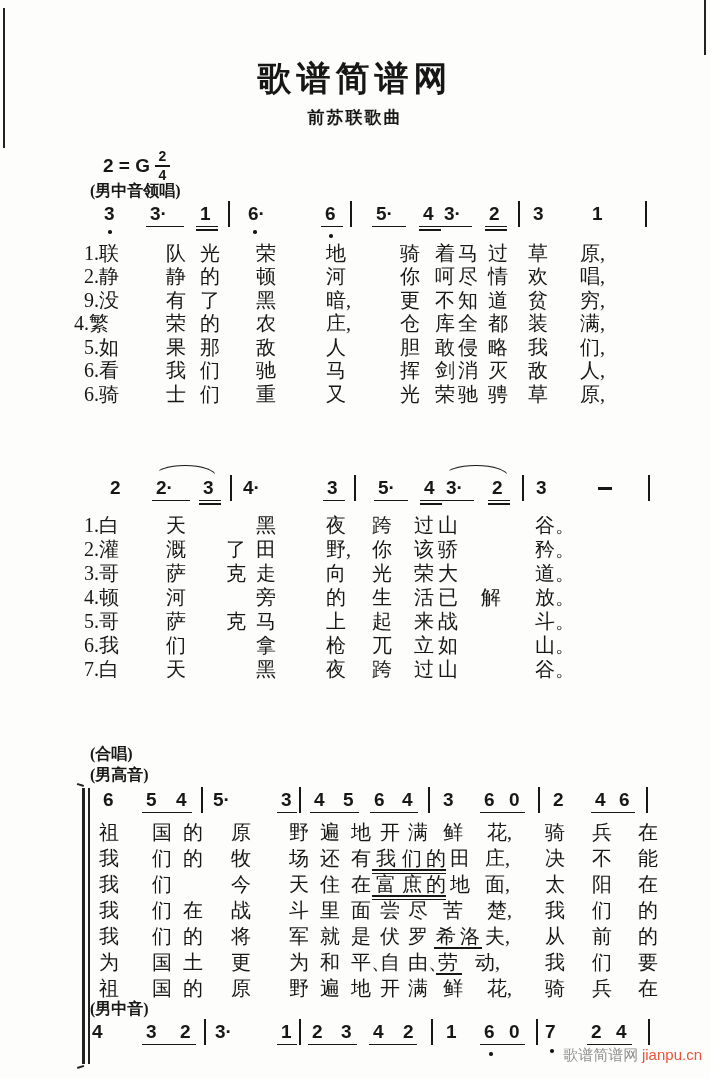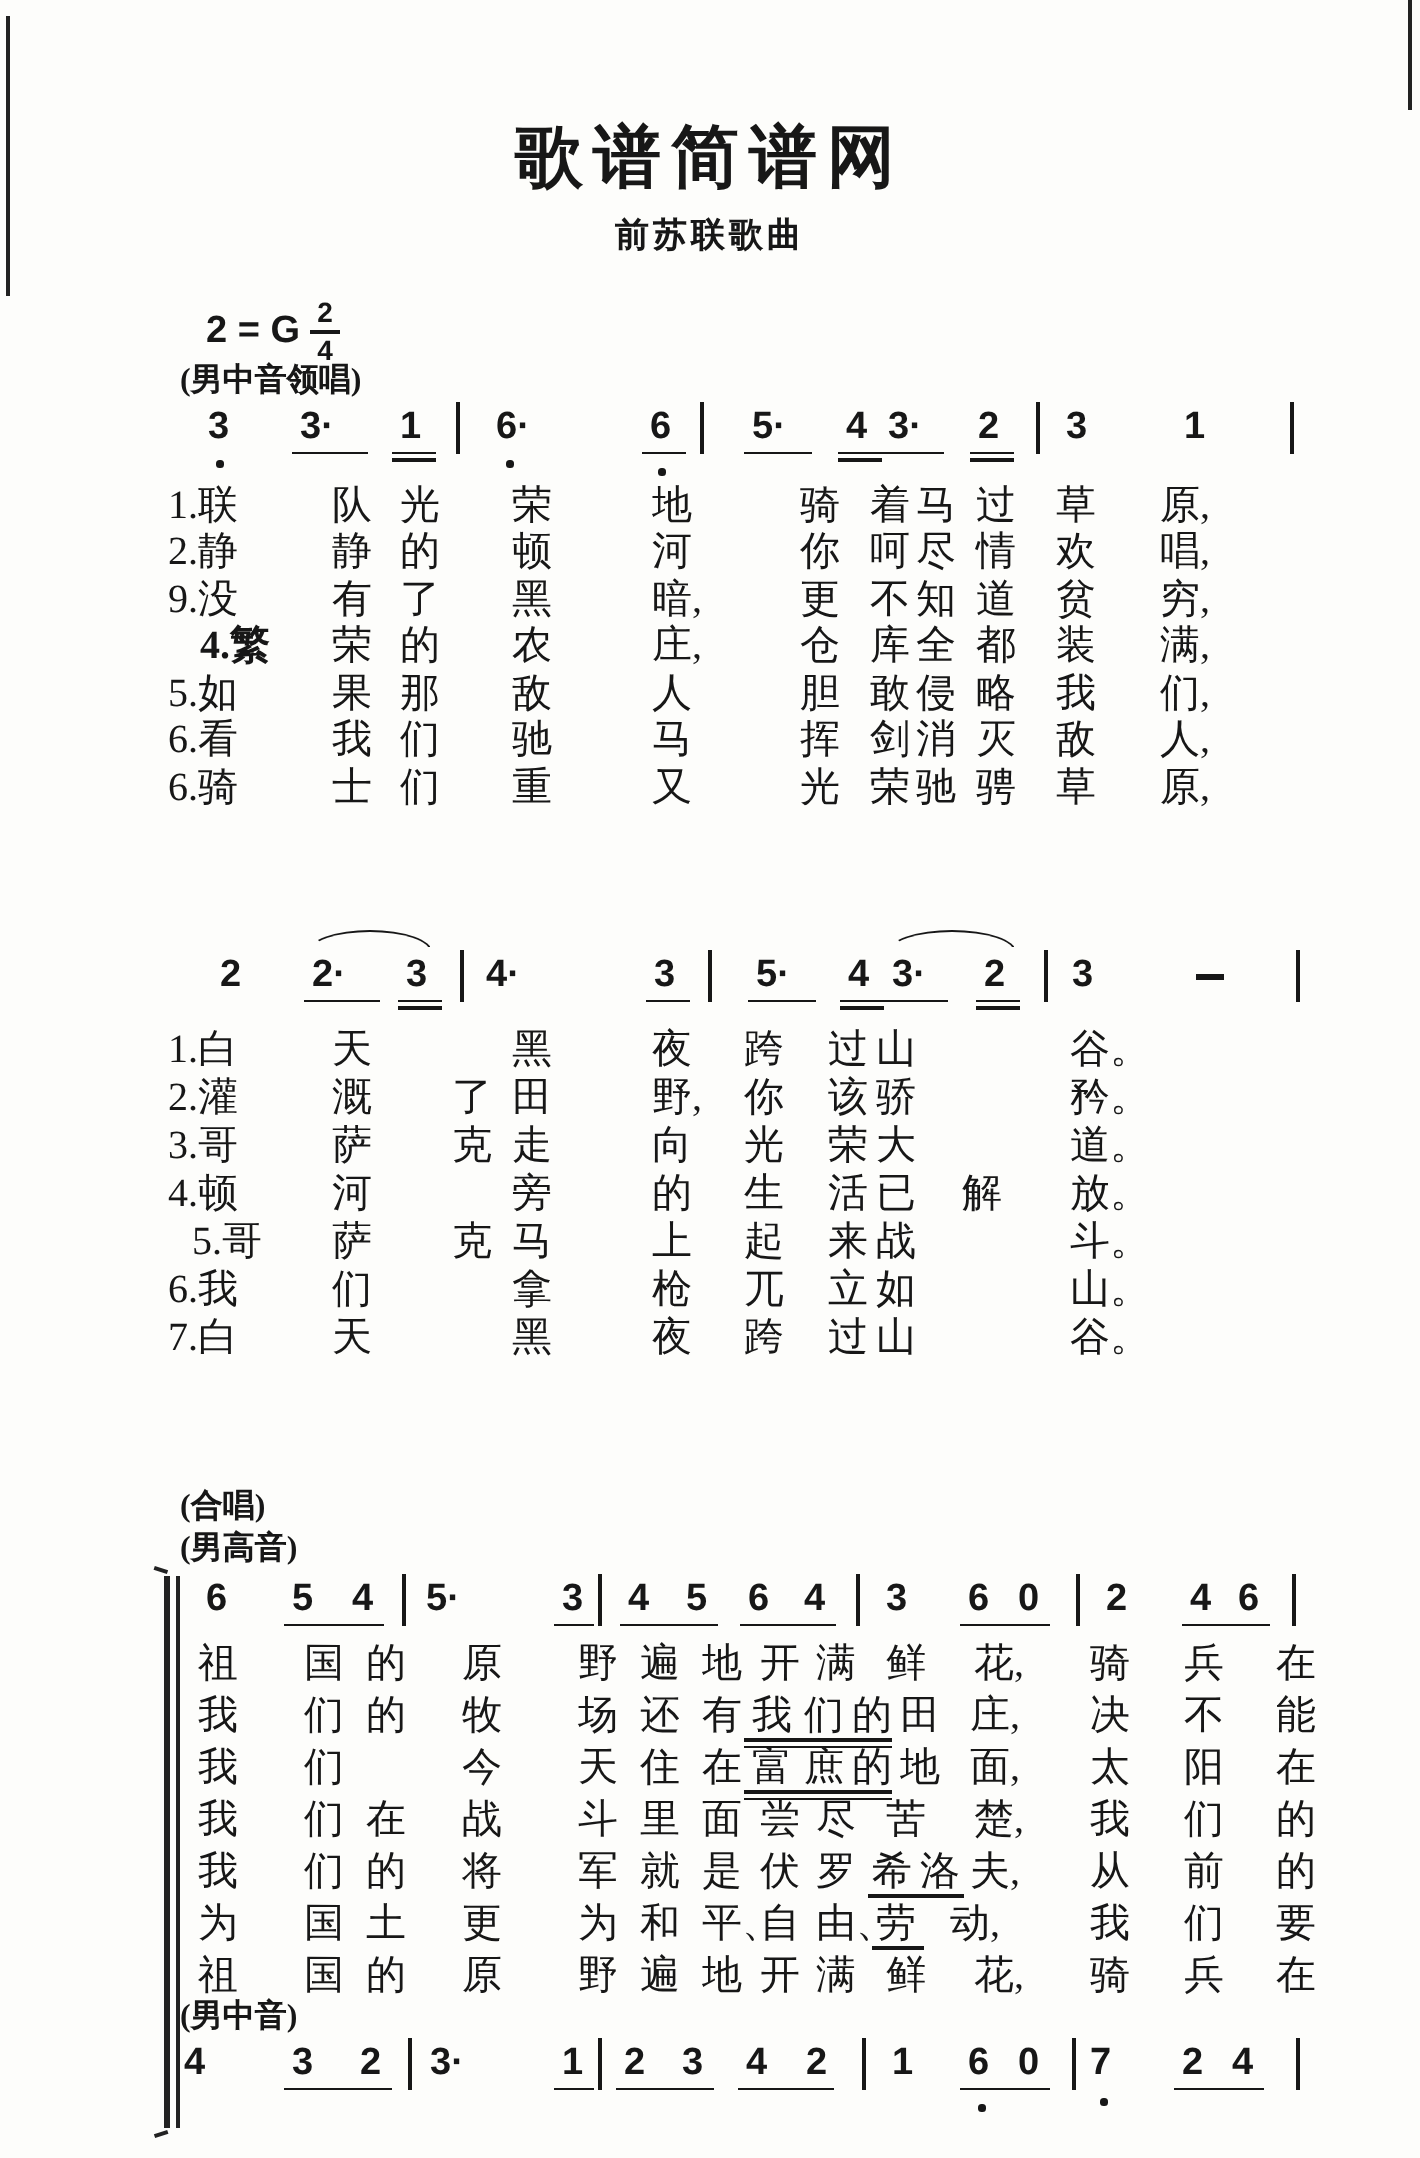--- a/index.html
+++ b/index.html
@@ -119,21 +119,21 @@
       <div class="syl" style="left: 166px; top: 290px;">有</div>
       <div class="syl" style="left: 200px; top: 290px;">了</div>
       <div class="syl" style="left: 256px; top: 290px;">黑</div>
       <div class="syl" style="left: 326px; top: 290px;">暗,</div>
       <div class="syl" style="left: 400px; top: 290px;">更</div>
       <div class="syl" style="left: 435px; top: 290px;">不</div>
       <div class="syl" style="left: 458px; top: 290px;">知</div>
       <div class="syl" style="left: 488px; top: 290px;">道</div>
       <div class="syl" style="left: 528px; top: 290px;">贫</div>
       <div class="syl" style="left: 580px; top: 290px;">穷,</div>
-      <div class="syl" style="left: 100px; top: 313px; font-weight: bold;">4.繁</div>
+      <div class="syl" style="left: 74px; top: 313px;">4.繁</div>
       <div class="syl" style="left: 166px; top: 313px;">荣</div>
       <div class="syl" style="left: 200px; top: 313px;">的</div>
       <div class="syl" style="left: 256px; top: 313px;">农</div>
       <div class="syl" style="left: 326px; top: 313px;">庄,</div>
       <div class="syl" style="left: 400px; top: 313px;">仓</div>
       <div class="syl" style="left: 435px; top: 313px;">库</div>
       <div class="syl" style="left: 458px; top: 313px;">全</div>
       <div class="syl" style="left: 488px; top: 313px;">都</div>
       <div class="syl" style="left: 528px; top: 313px;">装</div>
       <div class="syl" style="left: 580px; top: 313px;">满,</div>
@@ -225,21 +225,21 @@
       <div class="syl" style="left: 535px; top: 563px;">道。</div>
       <div class="syl" style="left: 84px; top: 587px;">4.顿</div>
       <div class="syl" style="left: 166px; top: 587px;">河</div>
       <div class="syl" style="left: 256px; top: 587px;">旁</div>
       <div class="syl" style="left: 326px; top: 587px;">的</div>
       <div class="syl" style="left: 372px; top: 587px;">生</div>
       <div class="syl" style="left: 414px; top: 587px;">活</div>
       <div class="syl" style="left: 438px; top: 587px;">已</div>
       <div class="syl" style="left: 481px; top: 587px;">解</div>
       <div class="syl" style="left: 535px; top: 587px;">放。</div>
-      <div class="syl" style="left: 96px; top: 611px;">5.哥</div>
+      <div class="syl" style="left: 84px; top: 611px;">5.哥</div>
       <div class="syl" style="left: 166px; top: 611px;">萨</div>
       <div class="syl" style="left: 226px; top: 611px;">克</div>
       <div class="syl" style="left: 256px; top: 611px;">马</div>
       <div class="syl" style="left: 326px; top: 611px;">上</div>
       <div class="syl" style="left: 372px; top: 611px;">起</div>
       <div class="syl" style="left: 414px; top: 611px;">来</div>
       <div class="syl" style="left: 438px; top: 611px;">战</div>
       <div class="syl" style="left: 535px; top: 611px;">斗。</div>
       <div class="syl" style="left: 84px; top: 635px;">6.我</div>
       <div class="syl" style="left: 166px; top: 635px;">们</div>
@@ -421,13 +421,16 @@
       <div class="dot" style="left: 550px; top: 1049px;"></div>
       <div class="lbl" style="left: 90px; top: 1001px;">(男中音)</div>
       <div class="vline" style="left: 82px; top: 788px; width: 2.5px; height: 276px;"></div>
       <div class="vline" style="left: 88px; top: 788px; width: 1.5px; height: 276px;"></div>
       <div class="vline" style="left: 77px; top: 784px; width: 7px; height: 1.5px; transform: rotate(18deg);"></div>
       <div class="vline" style="left: 77px; top: 1066px; width: 7px; height: 1.5px; transform: rotate(-18deg);"></div>
       <div class="vline" style="left: 3px; top: 8px; width: 1.5px; height: 140px;"></div>
       <div class="vline" style="left: 704px; top: 0px; width: 2px; height: 55px;"></div>
     </div>
 
+  <div class="wm">
+    <span class="wm-site">歌谱简谱网 </span><span class="wm-domain">jianpu.cn</span>
+  </div>
 </div>
 
 </body></html>

